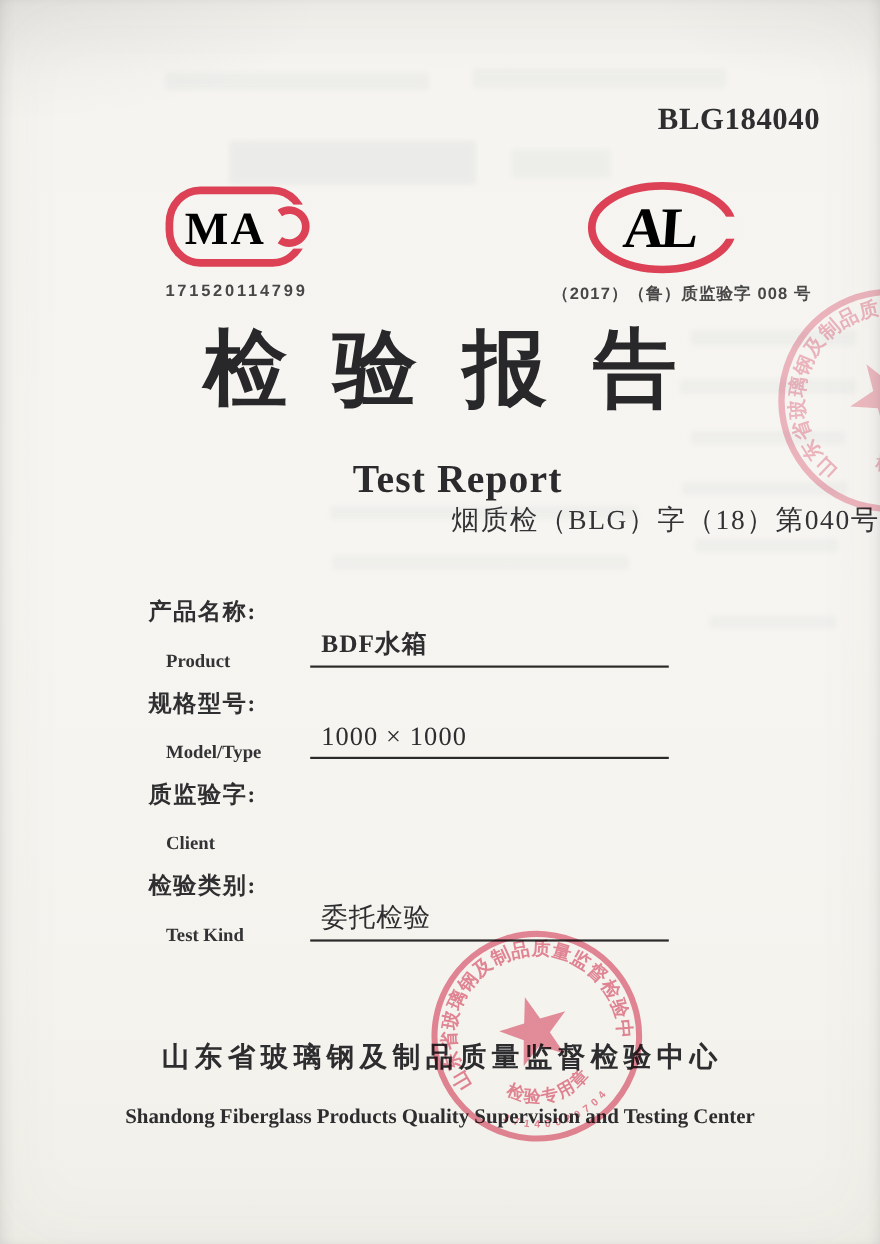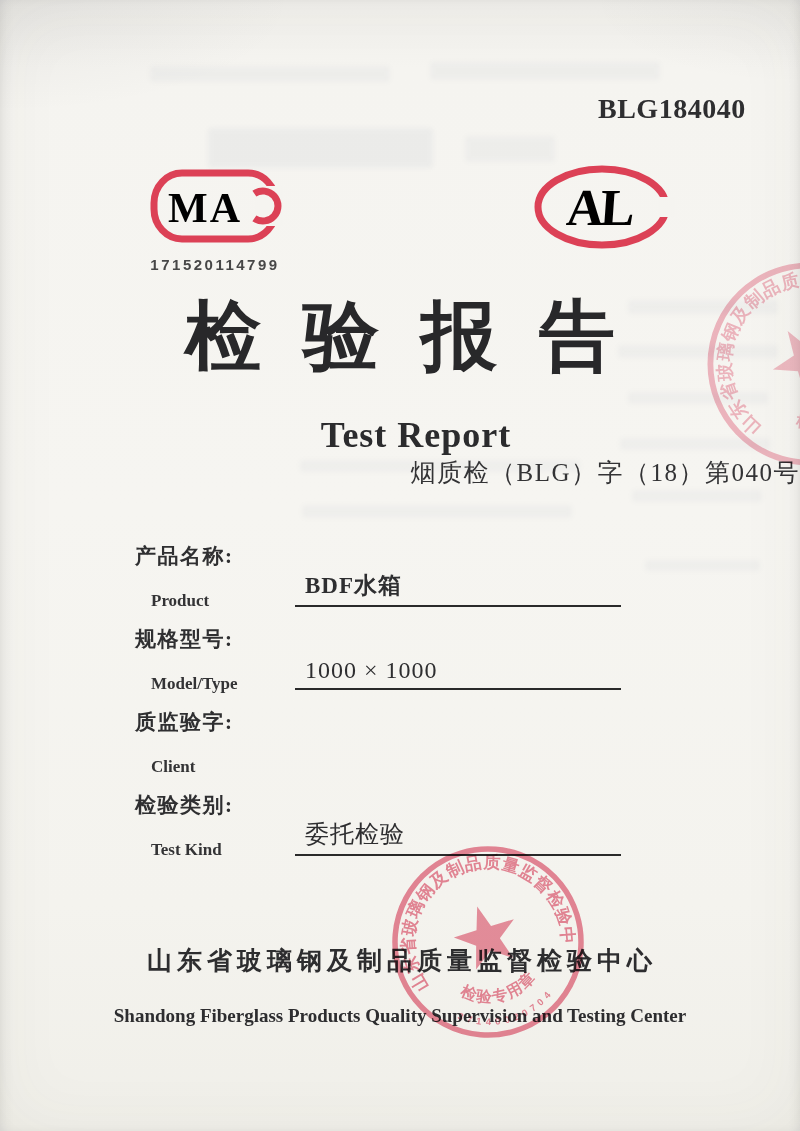--- a/index.html
+++ b/index.html
@@ -37,21 +37,21 @@
     letter-spacing:42px;transform:translateX(21px);color:#28282a;}
   .title-en{position:absolute;left:0;top:398px;width:100%;margin:16px;text-align:center;
     font-size:36px;font-weight:bold;letter-spacing:1px;color:#2b2b2d;}
   .doc-no{position:absolute;left:0;top:456px;width:100%;text-align:right;
     font-size:25px;letter-spacing:1.5px;color:#333335;}
 
   .fields{position:absolute;left:135px;top:540px;width:490px;}
   .field{position:relative;height:83px;}
   .label-cn{position:absolute;left:0;top:2px;font-size:21px;font-weight:600;letter-spacing:1.5px;color:#2f2f31;}
   .label-en{position:absolute;left:16px;bottom:12px;font-size:17px;color:#333335;font-weight:bold;}
-  .value-line{position:absolute;left:160px;width:316px;bottom:16px;border-bottom:2px solid #2a2a2a;
+  .value-line{position:absolute;left:147px;width:316px;bottom:16px;border-bottom:2px solid #2a2a2a;
     padding:0 0 4px 10px;font-size:24px;letter-spacing:1px;white-space:nowrap;color:#2e2e30;}
   .field:nth-child(1) .value-line{font-weight:bold;font-size:23px;}
   .field:nth-child(3) .value-line{letter-spacing:2px;}
 
   .footer-cn{position:absolute;left:0;top:944px;width:100%;text-align:center;
     font-size:25px;font-weight:bold;letter-spacing:5px;transform:translateX(2px);color:#2d2d2f;}
   .footer-en{position:absolute;left:0;top:981px;width:100%;text-align:center;
     font-size:19px;font-weight:bold;color:#2d2d2f;margin-top:24px;}
 
   .stamp{position:absolute;mix-blend-mode:multiply;pointer-events:none;}
@@ -89,20 +89,21 @@
     </svg>
     <div class="cma-no">171520114799</div>
   </div>
 
   <div class="cal">
     <svg viewBox="0 0 146 90">
       <ellipse cx="73" cy="45" rx="64" ry="38" fill="none" stroke="currentColor" stroke-width="7"></ellipse>
       <rect x="129" y="35" width="17" height="20" fill="#f5f4f0"></rect>
       <text x="73" y="63" text-anchor="middle" font-size="52" font-weight="bold" letter-spacing="-4" transform="skewX(-4)">AL</text>
     </svg>
+    <div class="cal-caption">（2017）（鲁）质监验字 008 号</div>
   </div>
 
   <h1 class="title-cn">检验报告</h1>
   <h2 class="title-en">Test Report</h2>
   <div class="doc-no">烟质检（BLG）字（18）第040号</div>
 
   <div class="fields">
     <div class="field">
       <span class="label-cn">产品名称:</span>
       <span class="label-en">Product</span>

